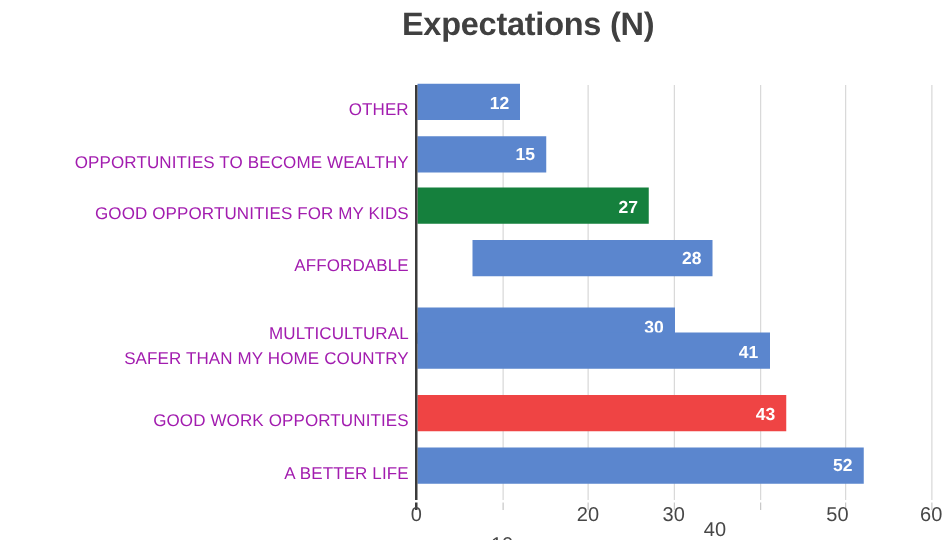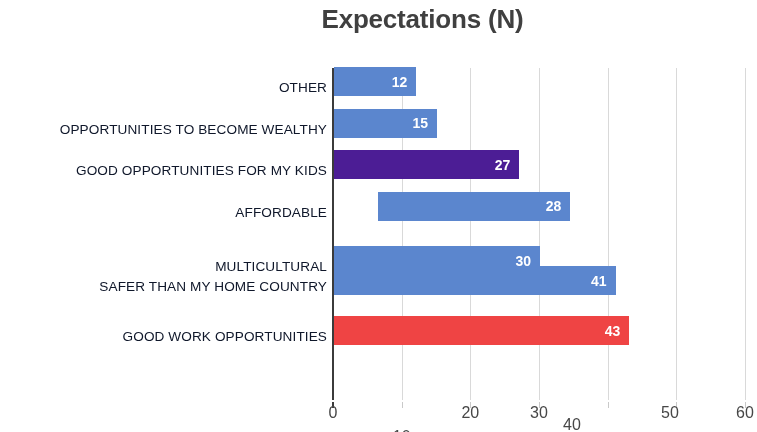--- a/index.html
+++ b/index.html
@@ -77,21 +77,21 @@
   .cat-label {
     position: absolute;
     left: 0;
     top: 0;
     width: 327px;
     height: 41.5px;
     display: flex;
     align-items: center;
     justify-content: flex-end;
     font-size: 13.6px;
-    color: #0f172a;
+    color: #a21caf;
     white-space: nowrap;
     letter-spacing: 0.1px;
   }
   .bar-wrap {
     position: absolute;
     left: 334px;
     top: 0;
     height: 41.5px;
     display: flex;
     align-items: flex-start;
@@ -171,21 +171,21 @@
           <div class="cat-label">OPPORTUNITIES TO BECOME WEALTHY</div>
           <div class="bar-wrap" style="width: 103px;">
             <div class="bar" style="width: 100%; background: rgb(91, 134, 206);">
               <span class="bar-value">15</span>
             </div>
           </div>
         </div>
         <div class="bar-row" style="top: 88px;">
           <div class="cat-label">GOOD OPPORTUNITIES FOR MY KIDS</div>
           <div class="bar-wrap" style="width: 185.4px;">
-            <div class="bar" style="width: 100%; background: #4c1d95;">
+            <div class="bar" style="width: 100%; background: #15803d;">
               <span class="bar-value">27</span>
             </div>
           </div>
         </div>
         <div class="bar-row" style="top: 129.5px;">
           <div class="cat-label">AFFORDABLE</div>
           <div class="bar-wrap" style="width: 192.267px; padding-left: 44px;">
             <div class="bar" style="width: 100%; background: rgb(91, 134, 206);">
               <span class="bar-value">28</span>
             </div>
@@ -205,20 +205,28 @@
             <div class="bar" style="width: 100%; background: rgb(91, 134, 206);">
               <span class="bar-value">41</span>
             </div>
           </div>
         </div>
         <div class="bar-row" style="top: 254px;">
           <div class="cat-label">GOOD WORK OPPORTUNITIES</div>
           <div class="bar-wrap" style="width: 295.267px;">
             <div class="bar" style="width: 100%; background: #ef4444;">
               <span class="bar-value">43</span>
+            </div>
+          </div>
+        </div>
+        <div class="bar-row" style="top: 295.5px;">
+          <div class="cat-label">A BETTER LIFE</div>
+          <div class="bar-wrap" style="width: 357.067px;">
+            <div class="bar" style="width: 100%; background: rgb(91, 134, 206);">
+              <span class="bar-value">52</span>
             </div>
           </div>
         </div>
       </div>
   </div>
 
   <div class="tick-labels">
       <div class="tick-mark zero" style="left: 333px;"></div>
       <div class="tick-label" style="left: 333px;">0</div>
       <div class="tick-mark" style="left: 401.667px;"></div>

